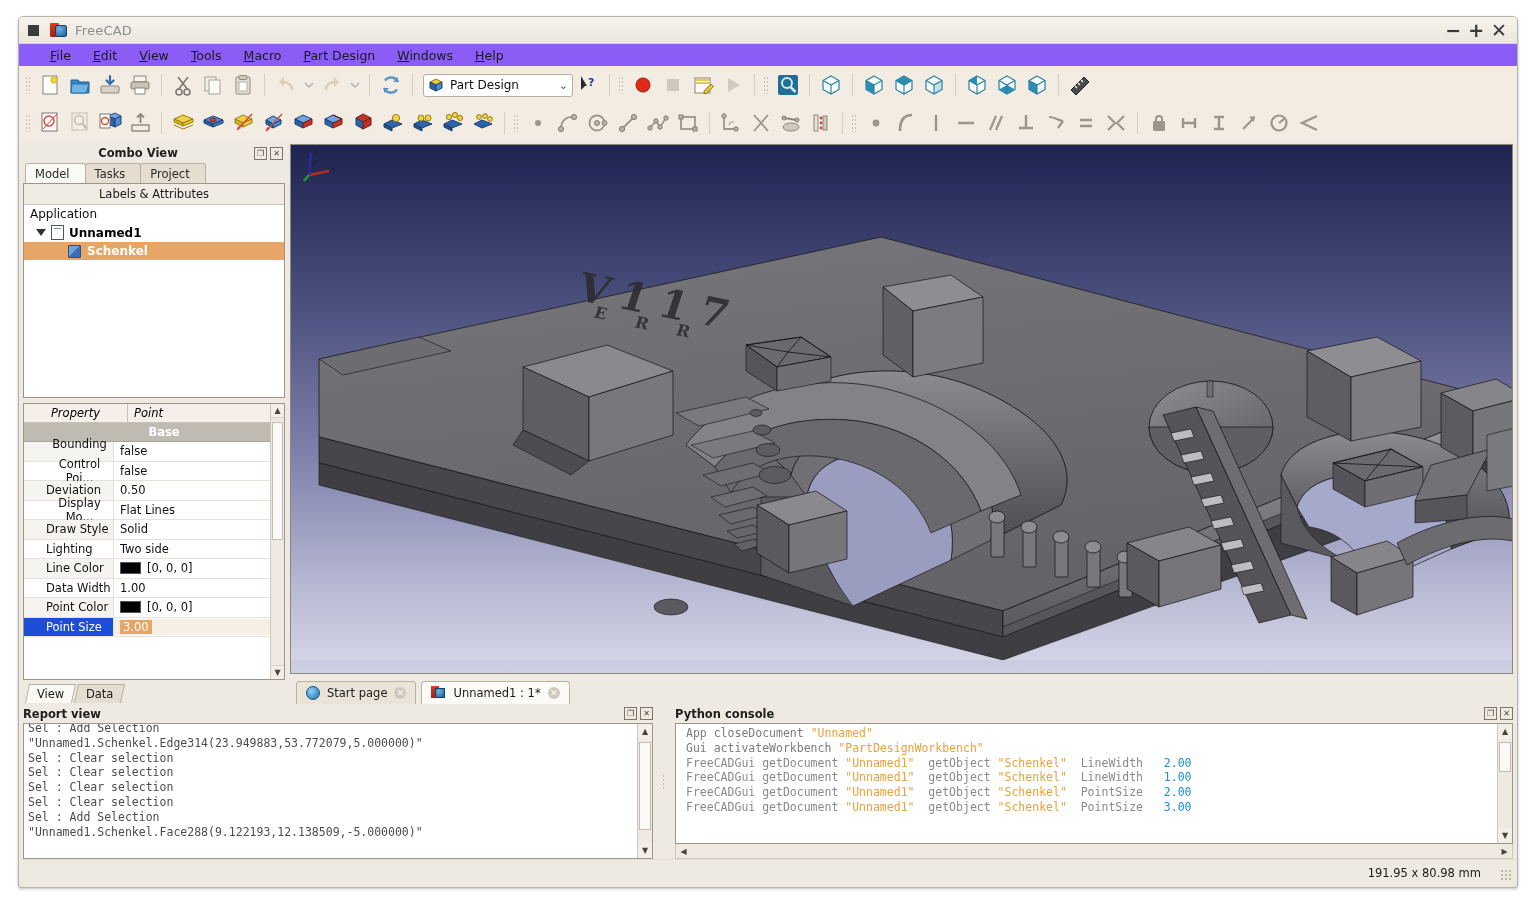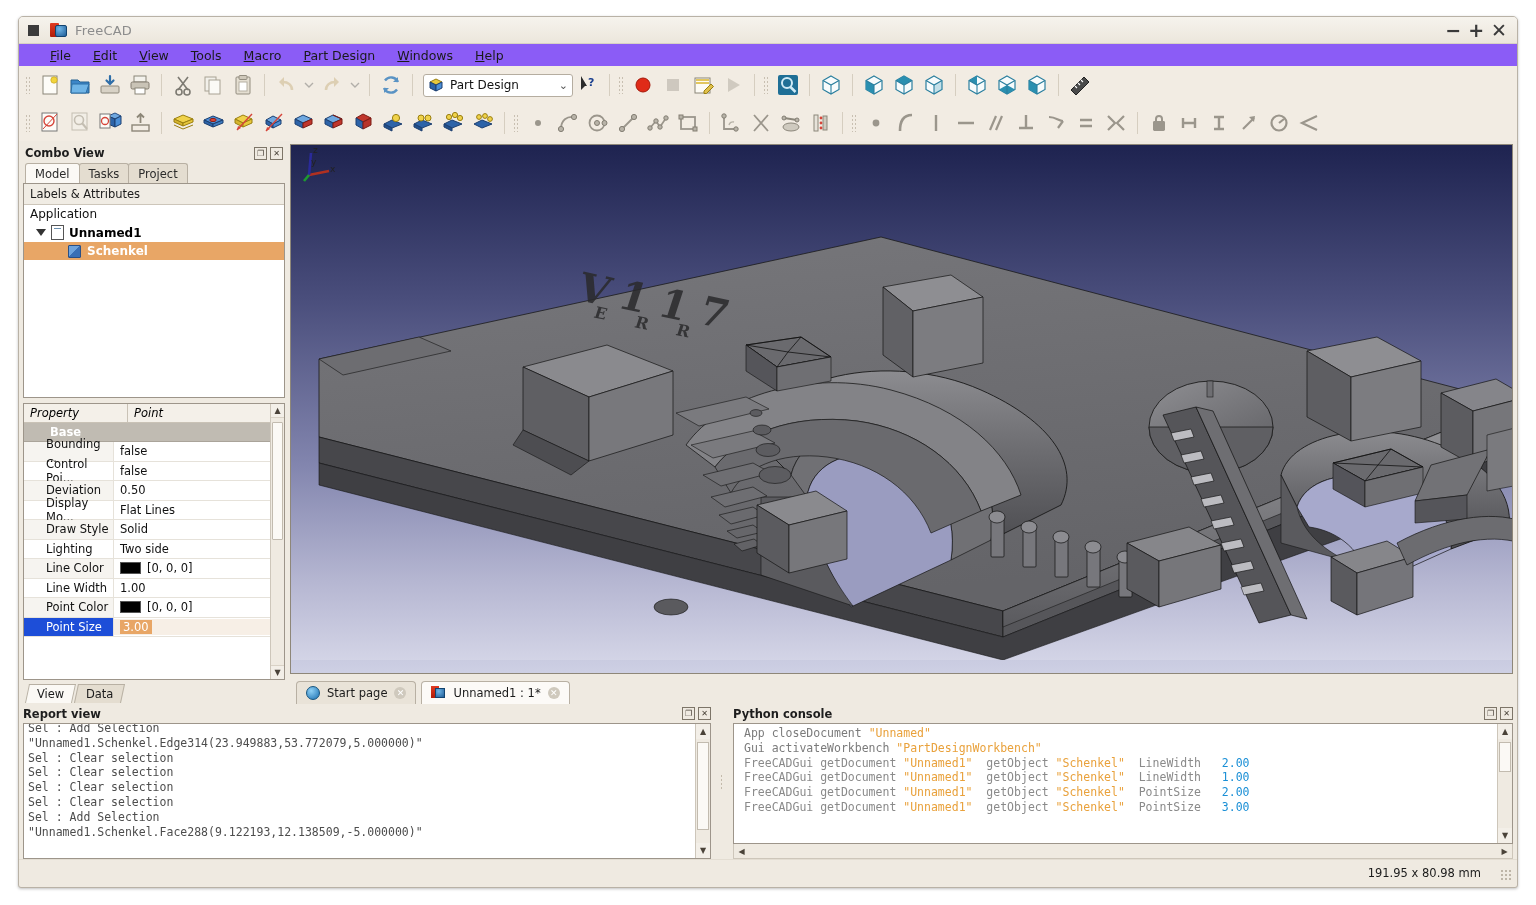--- a/index.html
+++ b/index.html
@@ -116,36 +116,37 @@
     height: 563px;
     display:flex;
     background:#efeae1;
   }
   
   .combo {
     width: 262px;
     margin: 3px 0 0 4px;
     display:flex; flex-direction:column;
     background:#efeae1;
+    text-align:center;
   }
   .panel-head {
     height:18px; display:flex; align-items:center;
     font-size:11.5px; color:#1d1d1d; font-weight:bold;
     padding: 0 2px;
   }
   .panel-head .t { flex:1; }
   .panel-btn {
     width:13px; height:13px; margin-left:3px;
     border:1px solid #7d7568; color:#4a4339;
     font-size:8px; display:flex; align-items:center; justify-content:center;
     background:#efeae1;
   }
   .tabrow { display:flex; align-items:flex-end; height:22px; padding-left:2px; }
   .tabrow .tab {
-    font-size:11.5px; padding:3px 9px 3px 9px;
+    font-size:11.5px; padding:3px 15px 3px 9px;
     border:1px solid #b8b0a3; border-bottom:none;
     background:#e4ddd0; color:#2b2b2b;
     border-radius:3px 3px 0 0;
     margin-right:-1px;
   }
   .tabrow .tab.active { background:#fbf9f5; font-weight:normal; }
   .tree {
     flex: 0 0 215px;
     background:#fff;
     border:1px solid #9d958a;
@@ -273,21 +274,21 @@
   .fcmini .r{position:absolute;left:0;top:0;width:8px;height:12px;background:linear-gradient(#e03a20,#b01d09);}
   .fcmini .b{position:absolute;left:4px;top:2px;width:10px;height:10px;background:radial-gradient(circle at 35% 30%,#6fb6e8,#1f5c96);border:1px solid #12436f;}
   
   .bottom {
     height: 155px;
     display:flex;
     padding:0 4px;
     gap:4px;
   }
   .dock { display:flex; flex-direction:column; }
-  .dock.report { width: 688px; }
+  .dock.report { width: 630px; }
   .dock.python { flex:1; }
   .dock-head { height:19px; display:flex; align-items:center;
     font-size:11.5px; font-weight:bold; color:#1d1d1d; }
   .dock-head .t { flex:1; }
   .logbox {
     flex:1; background:#fff; border:1px solid #9d958a;
     position:relative; overflow:hidden;
   }
   .logtext {
     position:absolute; left:4px; top:-3px; right:18px;
@@ -906,21 +907,21 @@
             <div class="v">Two side</div>
           </div>
           <div class="pg-row">
             <div class="k">Line Color</div>
             <div class="v">
               <span class="swatch" style="background: rgb(0, 0, 0);"></span>
               <span>[0, 0, 0]</span>
             </div>
           </div>
           <div class="pg-row">
-            <div class="k">Line Width</div>
+            <div class="k">Data Width</div>
             <div class="v">1.00</div>
           </div>
           <div class="pg-row">
             <div class="k">Point Color</div>
             <div class="v">
               <span class="swatch" style="background: rgb(0, 0, 0);"></span>
               <span>[0, 0, 0]</span>
             </div>
           </div>
           <div class="pg-row selected">

